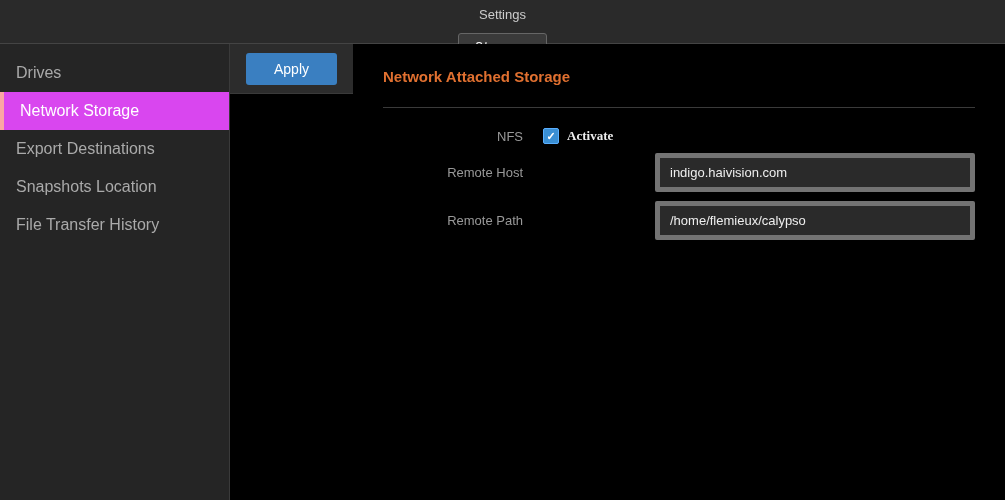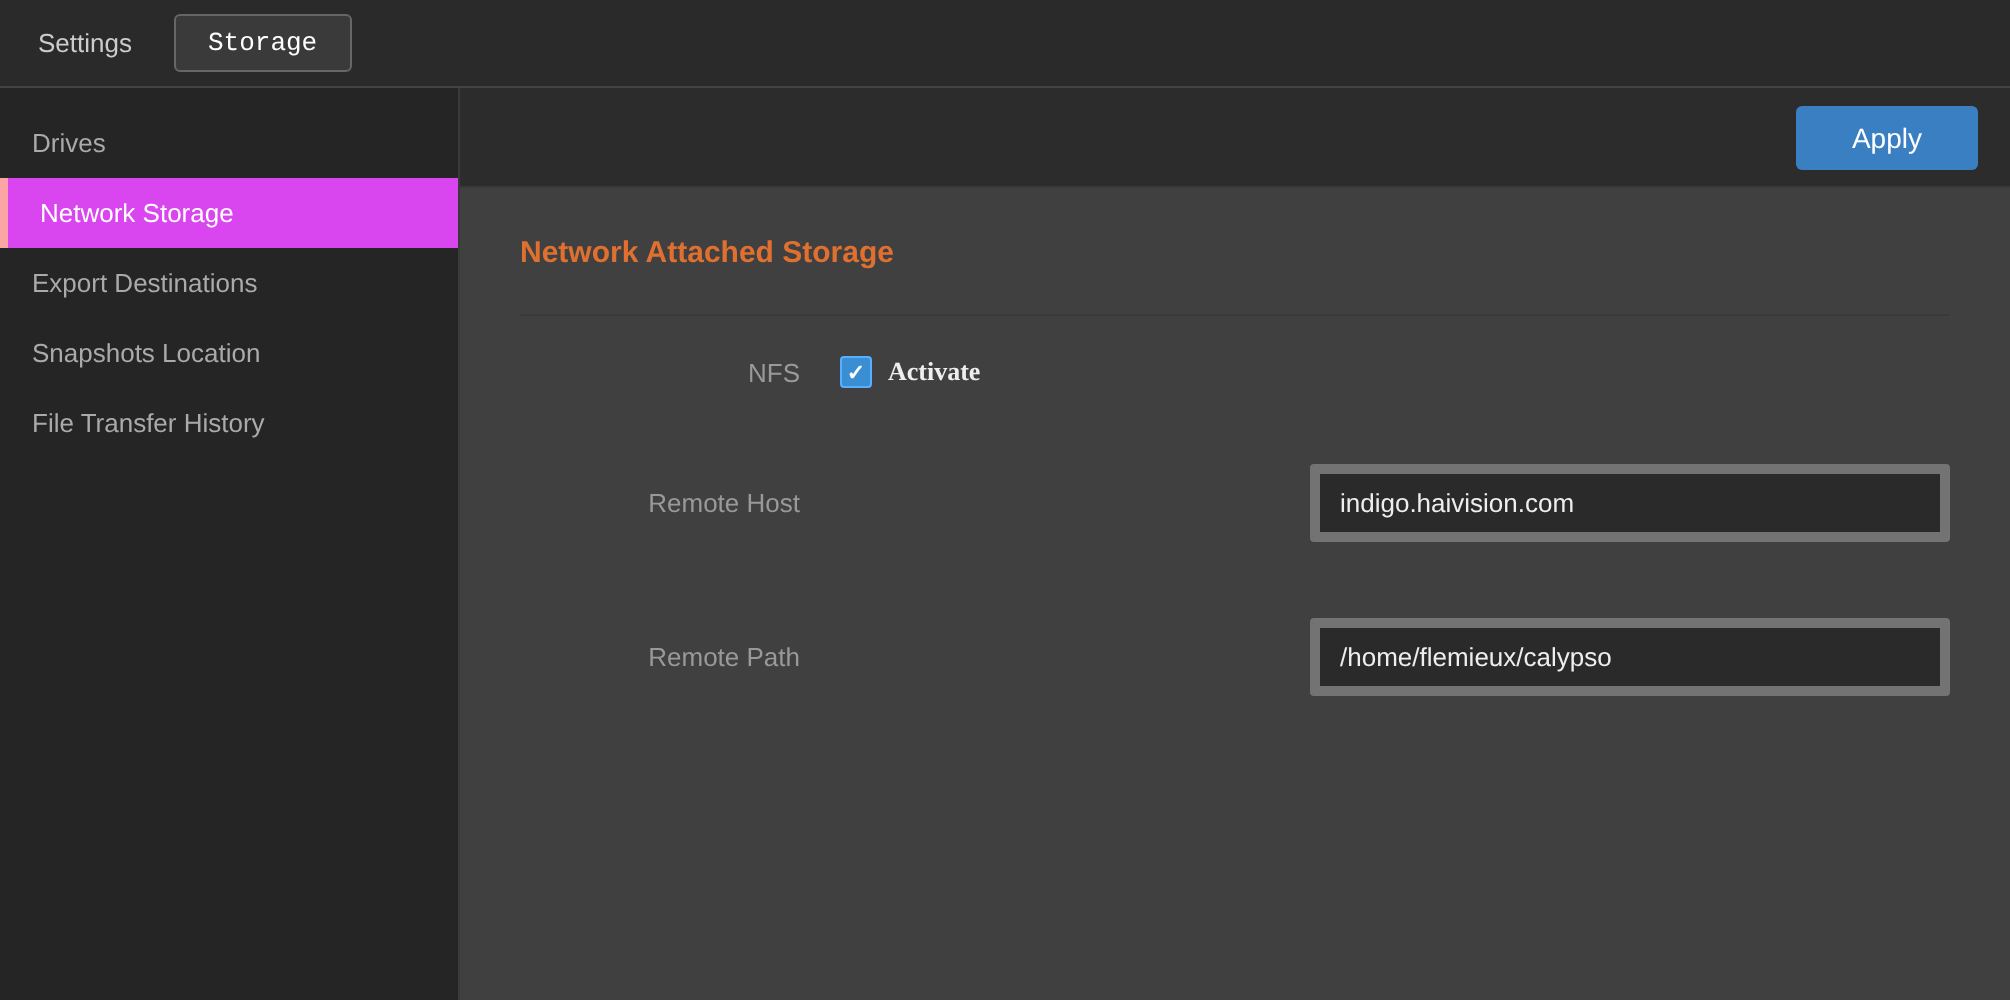--- a/index.html
+++ b/index.html
@@ -13,22 +13,23 @@
       overflow: hidden;
     }
 
     
     .top-nav {
       display: flex;
       align-items: center;
       background: #2a2a2a;
       height: 44px;
       border-bottom: 1px solid #444;
-      padding: 0 2px;
+      padding: 0 12px;
       gap: 4px;
+      flex-direction: column;
     }
     .nav-tab {
       padding: 6px 16px;
       color: #ccc;
       cursor: pointer;
       border: 1px solid transparent;
       border-radius: 3px;
       font-size: 13px;
     }
     .nav-tab.active {
@@ -48,34 +49,34 @@
     .sidebar {
       width: 230px;
       background: #252525;
       border-right: 1px solid #3a3a3a;
       padding-top: 10px;
     }
     .sidebar-item {
       padding: 10px 16px;
       color: #aaa;
       cursor: pointer;
-      font-size: 13px;
+      font-size: 16px;
     }
     .sidebar-item.active {
       background: #d946ef;
       color: #fff;
       border-left: 4px solid #fca5a5;
     }
 
     
     .content {
       flex: 1;
-      background: #404040;
-      display: flex;
-      flex-direction: column;
+      background: #000000;
+      display: flex;
+      flex-direction: row;
     }
 
     
     .toolbar {
       display: flex;
       align-items: center;
       justify-content: flex-end;
       background: #2c2c2c;
       height: 50px;
       padding: 0 16px;
@@ -103,21 +104,21 @@
       font-weight: bold;
       margin-bottom: 12px;
       padding-bottom: 22px;
       border-bottom: 1px solid #3a3a3a;
     }
 
     .form-content {
       margin-top: 20px;
       display: flex;
       flex-direction: column;
-      gap: 38px;
+      gap: 9px;
     }
 
     .form-row {
       display: flex;
       align-items: center;
       justify-content: space-between;
     }
 
     .form-label {
       text-align: right;

